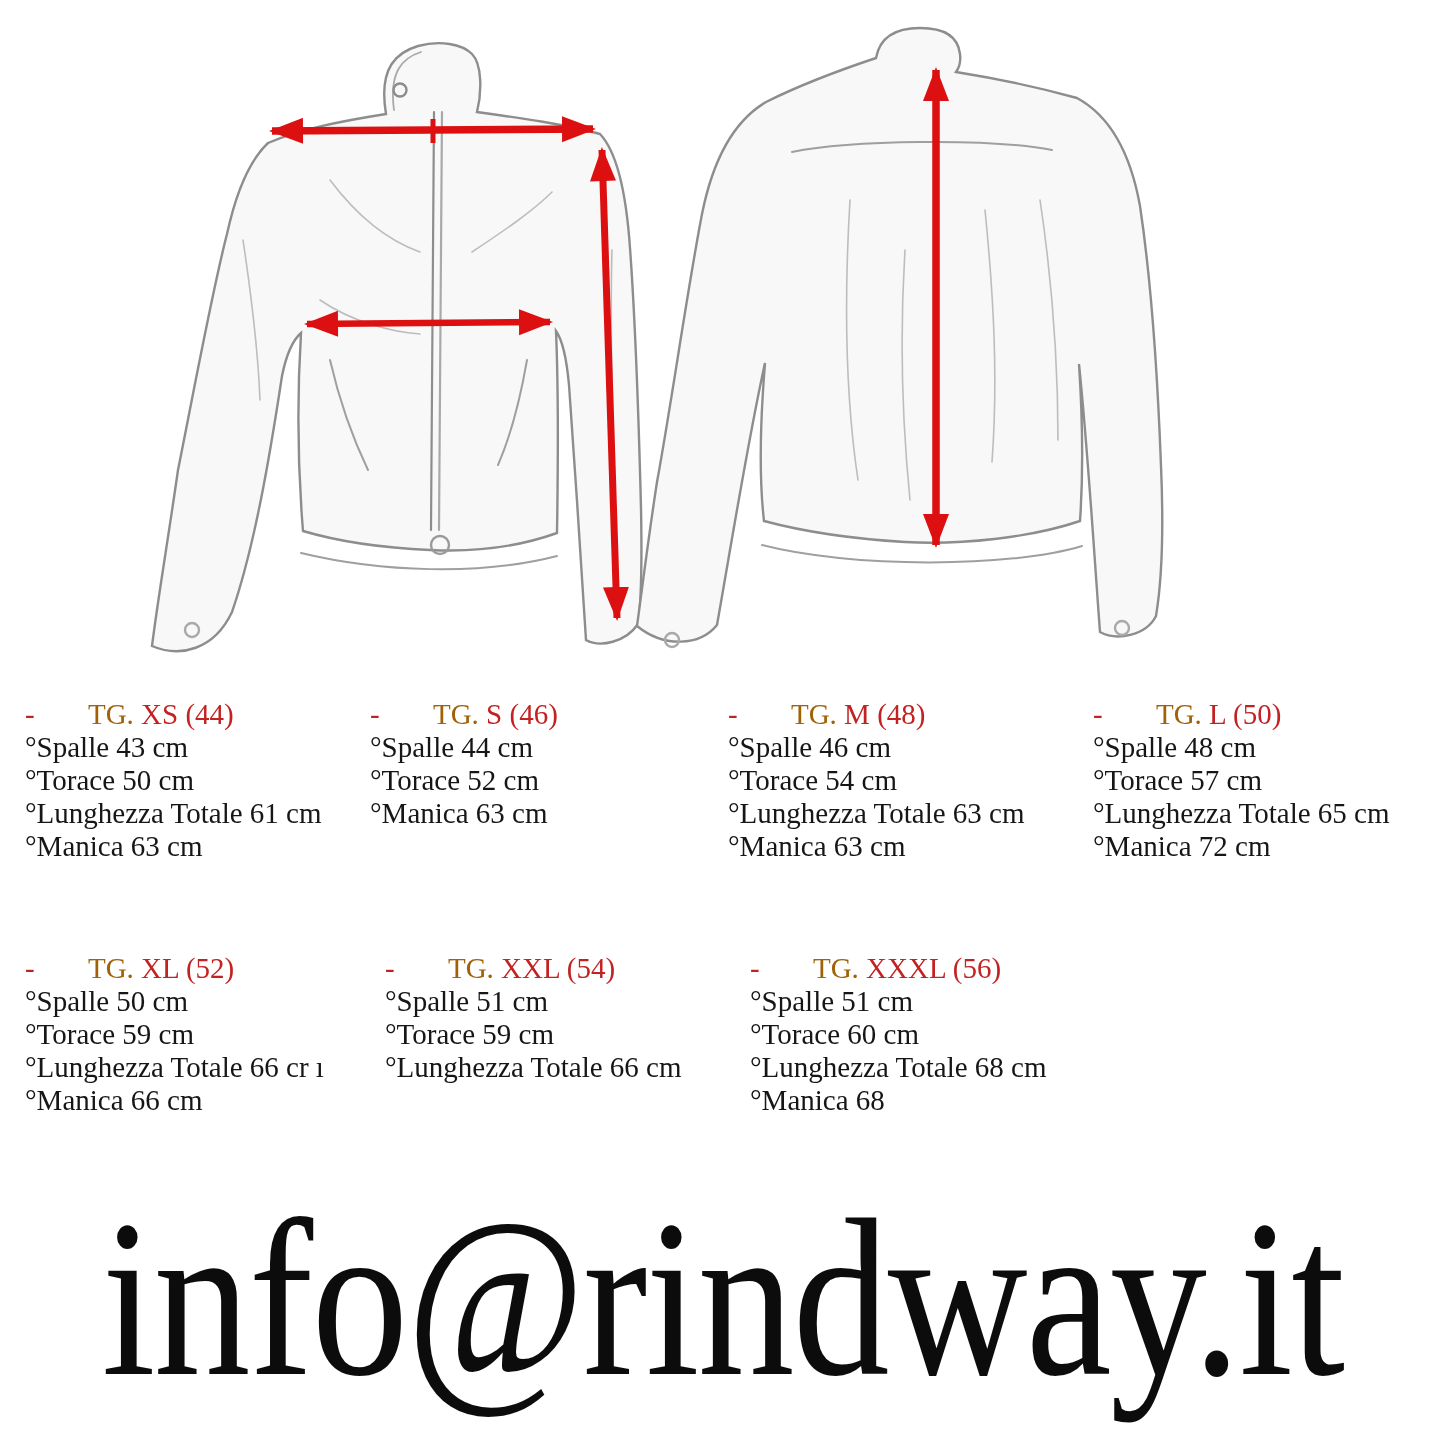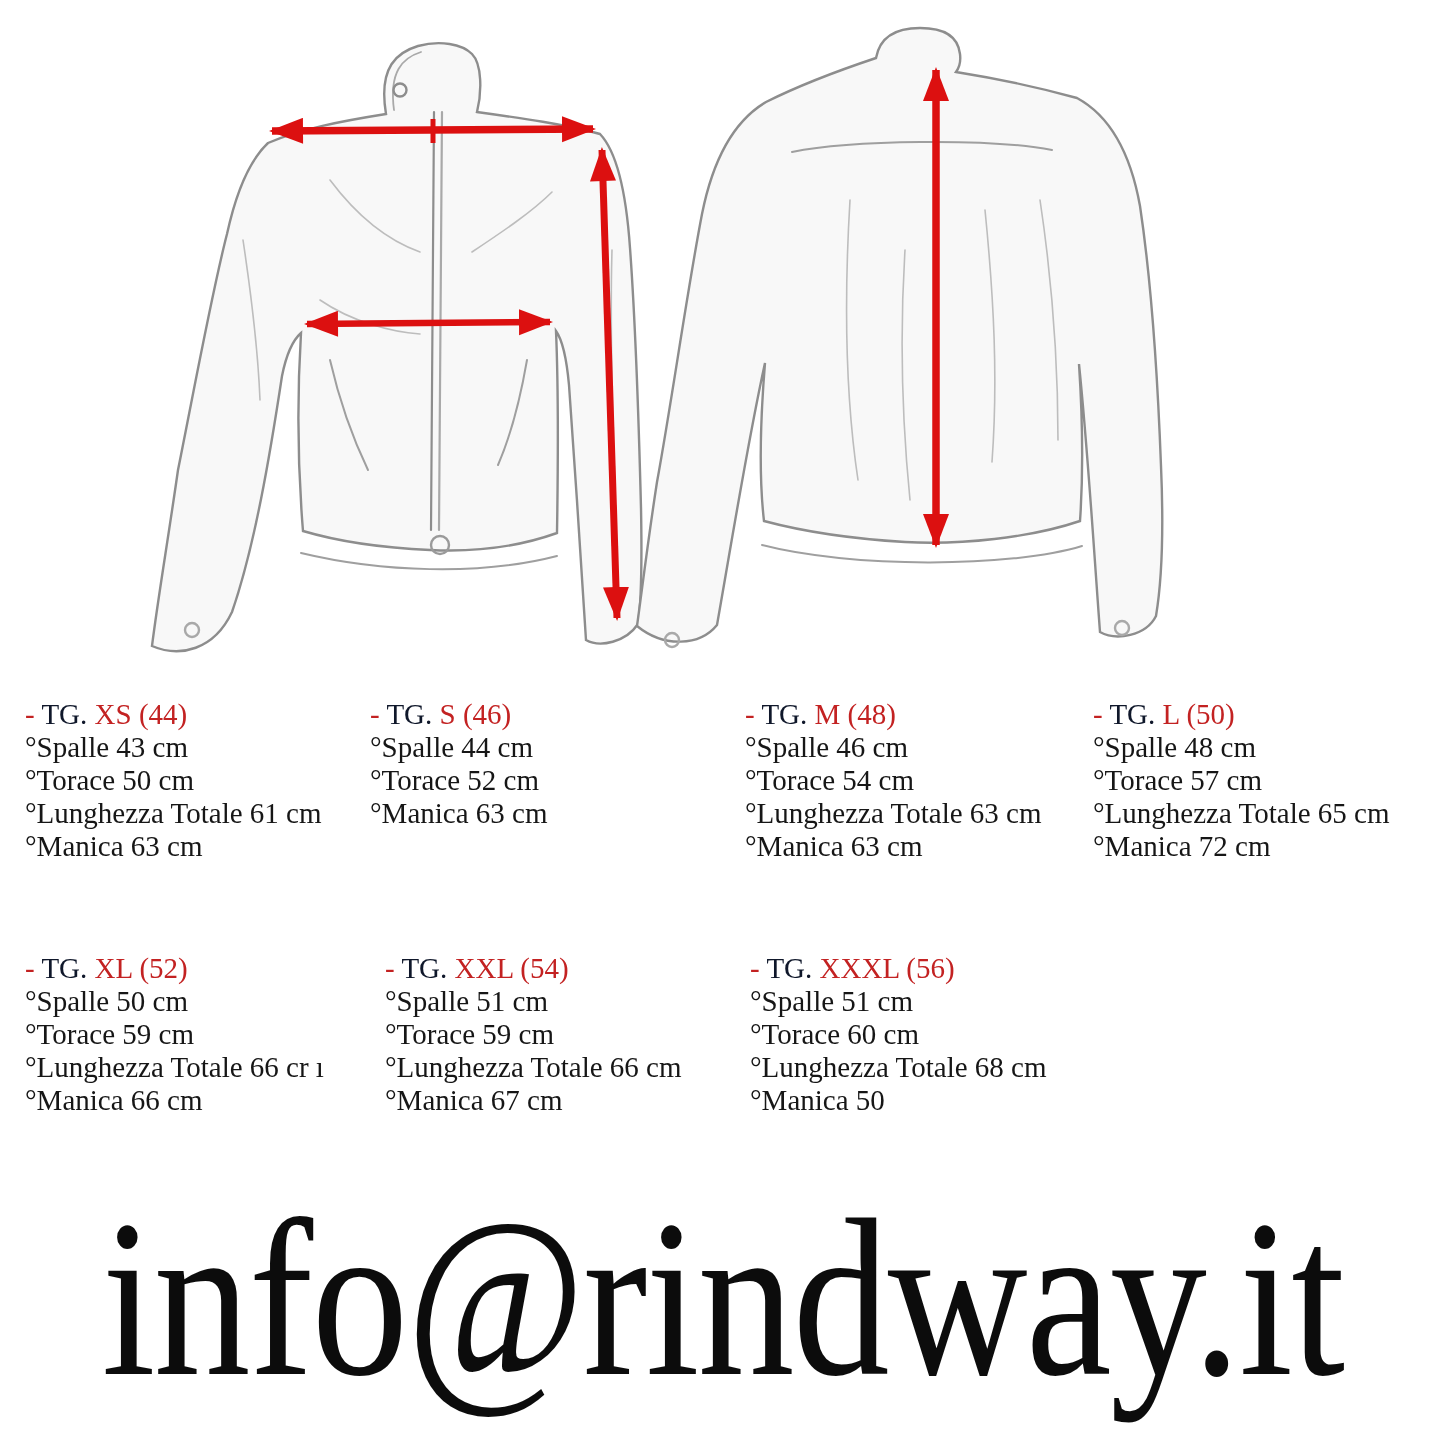--- a/index.html
+++ b/index.html
@@ -4,21 +4,21 @@
 <style>
   html,body{margin:0;padding:0;}
   body{
     width:1445px;height:1445px;position:relative;background:#ffffff;
     font-family:"Liberation Serif", serif;color:#161616;overflow:hidden;
   }
   .sketch-svg{position:absolute;left:0;top:0;}
   .size-block{position:absolute;font-size:29px;line-height:33px;white-space:nowrap;}
   .size-line{height:33px;}
   .red{color:#c32222;}
-  .tg-label{color:#0f172a;}
+  .tg-label{color:#a16207;margin-left:46px;}
   .email{
     position:absolute;top:1186px;left:0;width:1445px;height:260px;
     font-size:225px;line-height:225px;text-align:center;
     letter-spacing:-2px;color:#0c0c0c;
     transform:scaleX(0.86);transform-origin:50% 50%;
     font-family:"Liberation Serif", serif;
   }
 </style>
 </head>
 <body>
@@ -104,21 +104,21 @@
   <div class="size-line">°Manica 63 cm</div>
 </div>
 
 <div class="size-block" style="left:370px;top:698px">
   <div class="size-line"><span class="red">-</span> <span class="tg-label">TG.</span> <span class="red">S (46)</span></div>
   <div class="size-line">°Spalle 44 cm</div>
   <div class="size-line">°Torace 52 cm</div>
   <div class="size-line">°Manica 63 cm</div>
 </div>
 
-<div class="size-block" style="left:745px;top:698px">
+<div class="size-block" style="left:728px;top:698px">
   <div class="size-line"><span class="red">-</span> <span class="tg-label">TG.</span> <span class="red">M (48)</span></div>
   <div class="size-line">°Spalle 46 cm</div>
   <div class="size-line">°Torace 54 cm</div>
   <div class="size-line">°Lunghezza Totale 63 cm</div>
   <div class="size-line">°Manica 63 cm</div>
 </div>
 
 <div class="size-block" style="left:1093px;top:698px">
   <div class="size-line"><span class="red">-</span> <span class="tg-label">TG.</span> <span class="red">L (50)</span></div>
   <div class="size-line">°Spalle 48 cm</div>
@@ -133,24 +133,23 @@
   <div class="size-line">°Torace 59 cm</div>
   <div class="size-line">°Lunghezza Totale 66 cr ı</div>
   <div class="size-line">°Manica 66 cm</div>
 </div>
 
 <div class="size-block" style="left:385px;top:952px">
   <div class="size-line"><span class="red">-</span> <span class="tg-label">TG.</span> <span class="red">XXL (54)</span></div>
   <div class="size-line">°Spalle 51 cm</div>
   <div class="size-line">°Torace 59 cm</div>
   <div class="size-line">°Lunghezza Totale 66 cm</div>
-  <div class="size-line">°Manica 67 cm</div>
 </div>
 
 <div class="size-block" style="left:750px;top:952px">
   <div class="size-line"><span class="red">-</span> <span class="tg-label">TG.</span> <span class="red">XXXL (56)</span></div>
   <div class="size-line">°Spalle 51 cm</div>
   <div class="size-line">°Torace 60 cm</div>
   <div class="size-line">°Lunghezza Totale 68 cm</div>
-  <div class="size-line">°Manica 50</div>
+  <div class="size-line">°Manica 68</div>
 </div>
 
 <div class="email">info@rindway.it</div>
 
 </body></html>

